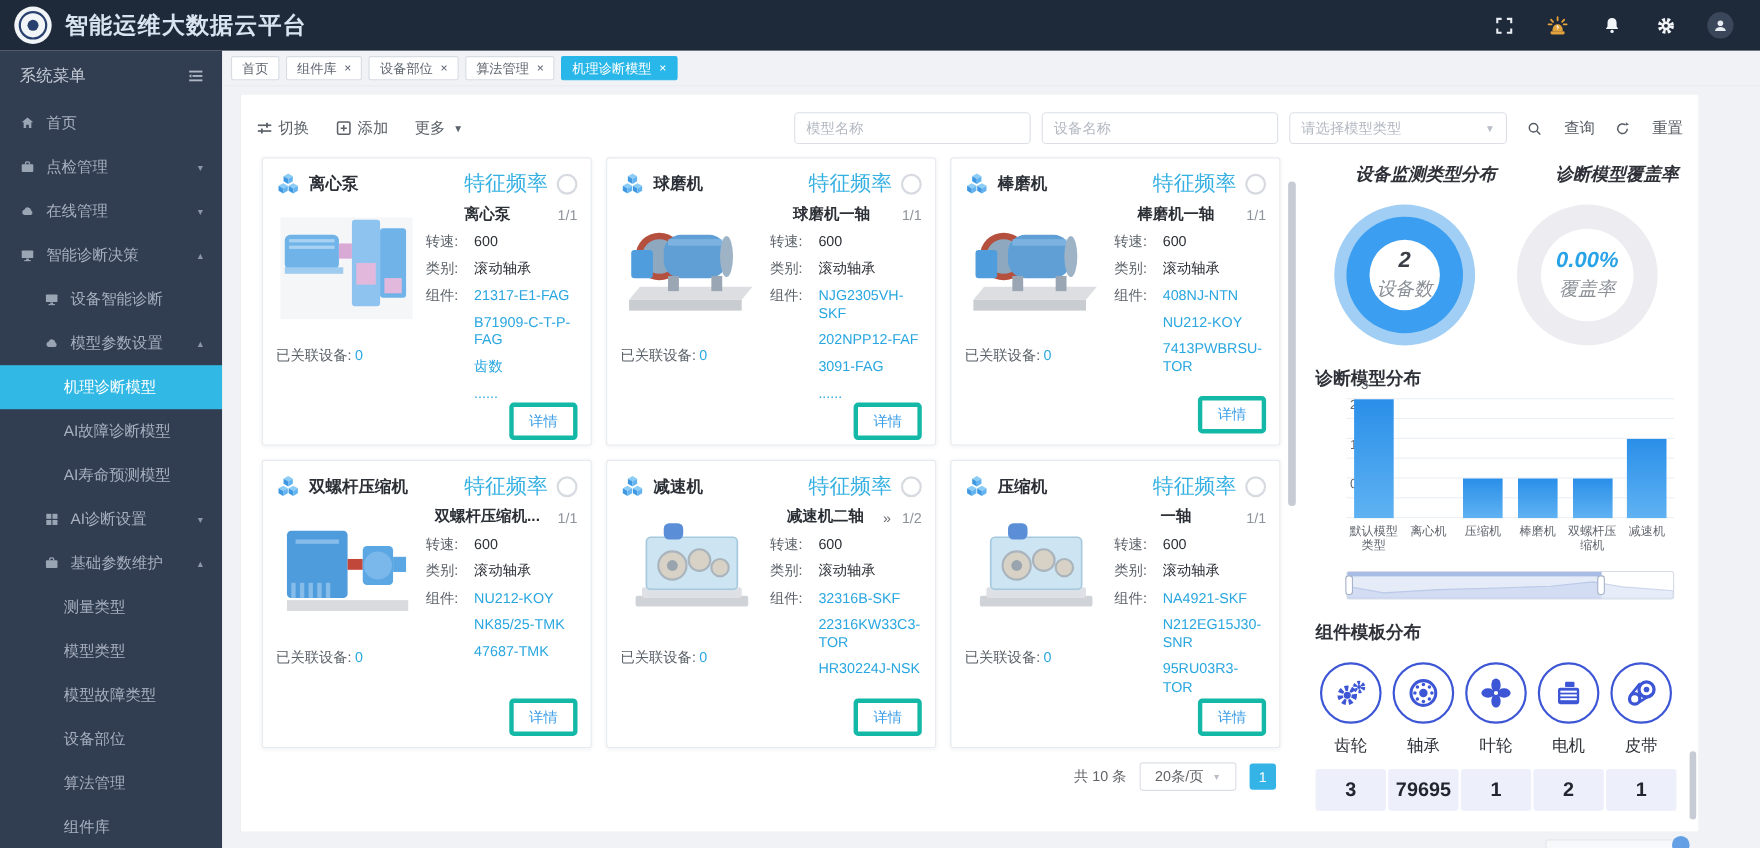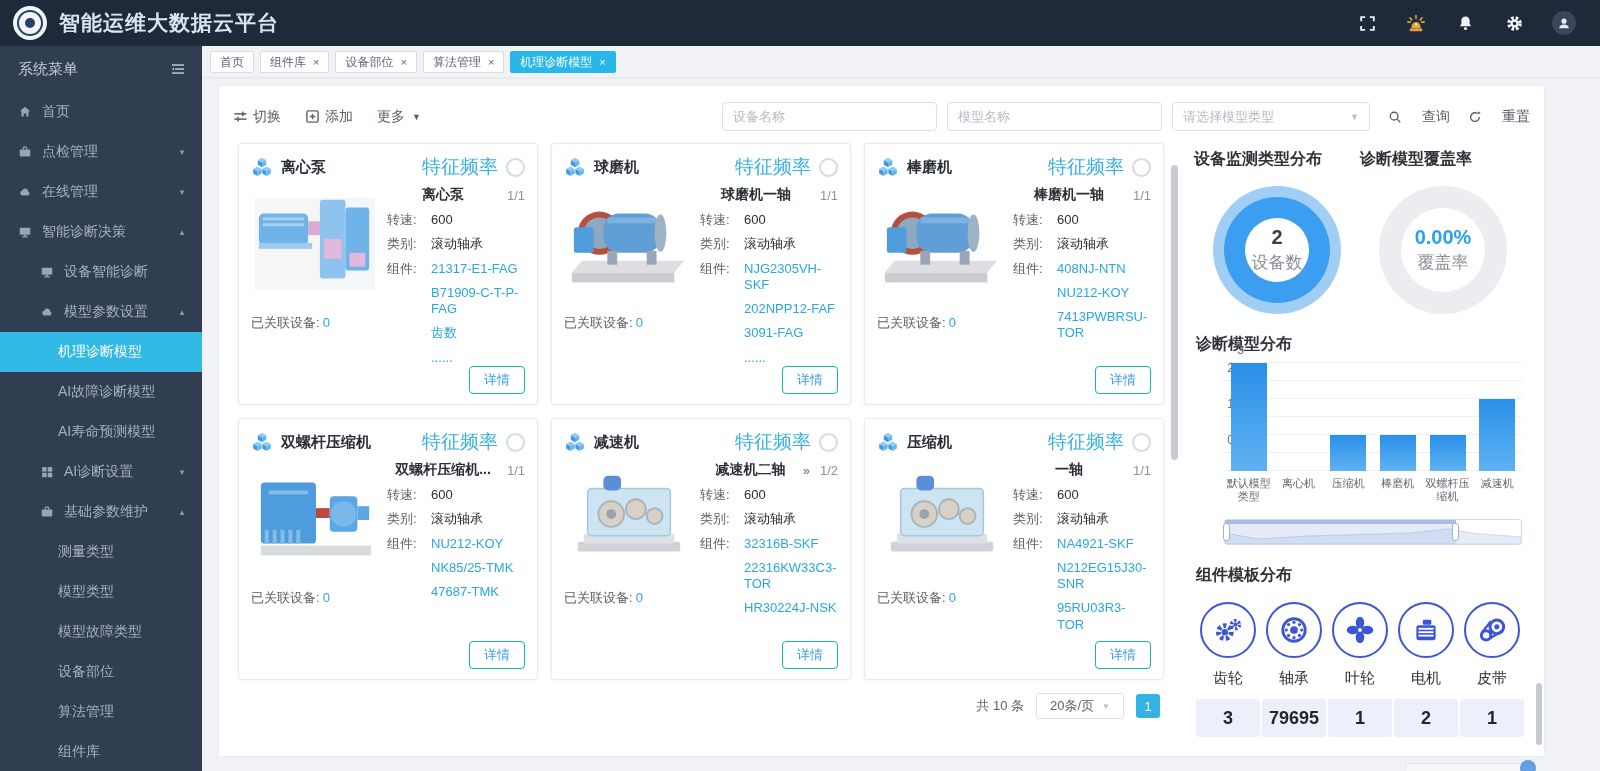--- a/index.html
+++ b/index.html
@@ -86,40 +86,40 @@
   .sub-row { display:flex; align-items:center; margin-top:2px; }
   .sub-name { flex:1; text-align:center; font-size:14px; font-weight:bold; color:#2b2f36;
     white-space:nowrap; overflow:hidden; }
   .sub-next { color:#6b7078; font-size:13px; margin:0 2px; cursor:pointer; }
   .sub-page { color:#8d939b; font-size:13px; width:26px; text-align:right; }
   .d-row { display:flex; margin-top:8px; font-size:13px; line-height:1.25; }
   .d-label { width:44px; color:#5a6168; flex:none; }
   .d-val { color:#2b2f36; }
   .link { color:#2aa7e0; cursor:pointer; }
   .card-foot { margin-top:auto; display:flex; justify-content:flex-end; }
-  .detail-btn { border:1px solid #14b8a6; color:#3a9de8; background:#fff; font-size:13px;
+  .detail-btn { border:4px solid #14b8a6; color:#3a9de8; background:#fff; font-size:13px;
     padding:4px 14px; border-radius:4px; cursor:pointer;
     font-family:Liberation Sans, sans-serif; }
 
   .pagination { display:flex; justify-content:flex-end; align-items:center; gap:12px;
     margin-top:13px; padding-right:10px; font-size:13px; color:#606266; }
   .pg-select { width:88px; height:26px; border:1px solid #dcdfe6; border-radius:3px;
     display:flex; align-items:center; justify-content:center; gap:8px; cursor:pointer; }
   .pg-select .sel-arrow { font-size:8px; color:#b9bec6; }
   .pg-page { width:24px; height:24px; background:#33b3e6; color:#fff; border-radius:3px;
     display:flex; align-items:center; justify-content:center; font-size:13px; cursor:pointer; }
 
   .v-scroll { width:10px; position:relative; }
   .v-thumb { position:absolute; left:1px; top:22px; width:7px; height:295px;
     background:#c7cbd3; border-radius:4px; cursor:pointer; }
 
   
   .stats { flex:1; padding:6px 18px 0 14px; position:relative; overflow:hidden; }
   .stats-titles { display:flex; }
-  .half { width:50%; text-align:left; }
+  .half { width:50%; text-align:right;font-style:italic; }
   .s-title { font-size:16px; font-weight:bold; color:#2e3138; }
   .donut-row { display:flex; margin-top:16px; }
   .donut { position:relative; width:128px; height:128px; margin:0 auto; border-radius:50%; }
   .d1-outer { position:absolute; inset:0; border-radius:50%; background:#a0cef4; }
   .d1-mid { position:absolute; inset:11px; border-radius:50%; background:#3b9ef0; }
   .d-center { position:absolute; border-radius:50%; background:#fff;
     display:flex; flex-direction:column; align-items:center; justify-content:center; }
   .d1-center { inset:32px; }
   .d2-ring { position:absolute; inset:0; border-radius:50%; background:#ededf1; }
   .d2-center { inset:22px; }
@@ -376,22 +376,22 @@
               <path d="M8 5v6M5 8h6" stroke="#5a6168" stroke-width="1.5"></path>
             </svg>
             <span>添加</span>
           </span>
           <span class="tb-btn">
             <span>更多</span>
             <span class="tb-caret">▼</span>
           </span>
         </div>
         <div class="tb-right">
+          <input class="tb-input" placeholder="模型名称" style="">
           <input class="tb-input" placeholder="设备名称" style="">
-          <input class="tb-input" placeholder="模型名称" style="">
           <div class="tb-select">
             <span>请选择模型类型</span>
             <span class="sel-arrow">▼</span>
           </div>
           <span class="txt-btn">
             <svg viewBox="0 0 16 16" width="14" height="14">
               <circle cx="7" cy="7" r="4.4" fill="none" stroke="#555b63" stroke-width="1.5"></circle>
               <path d="M10.4 10.4L14 14" stroke="#555b63" stroke-width="1.5"></path>
             </svg>
             <span>查询</span>

